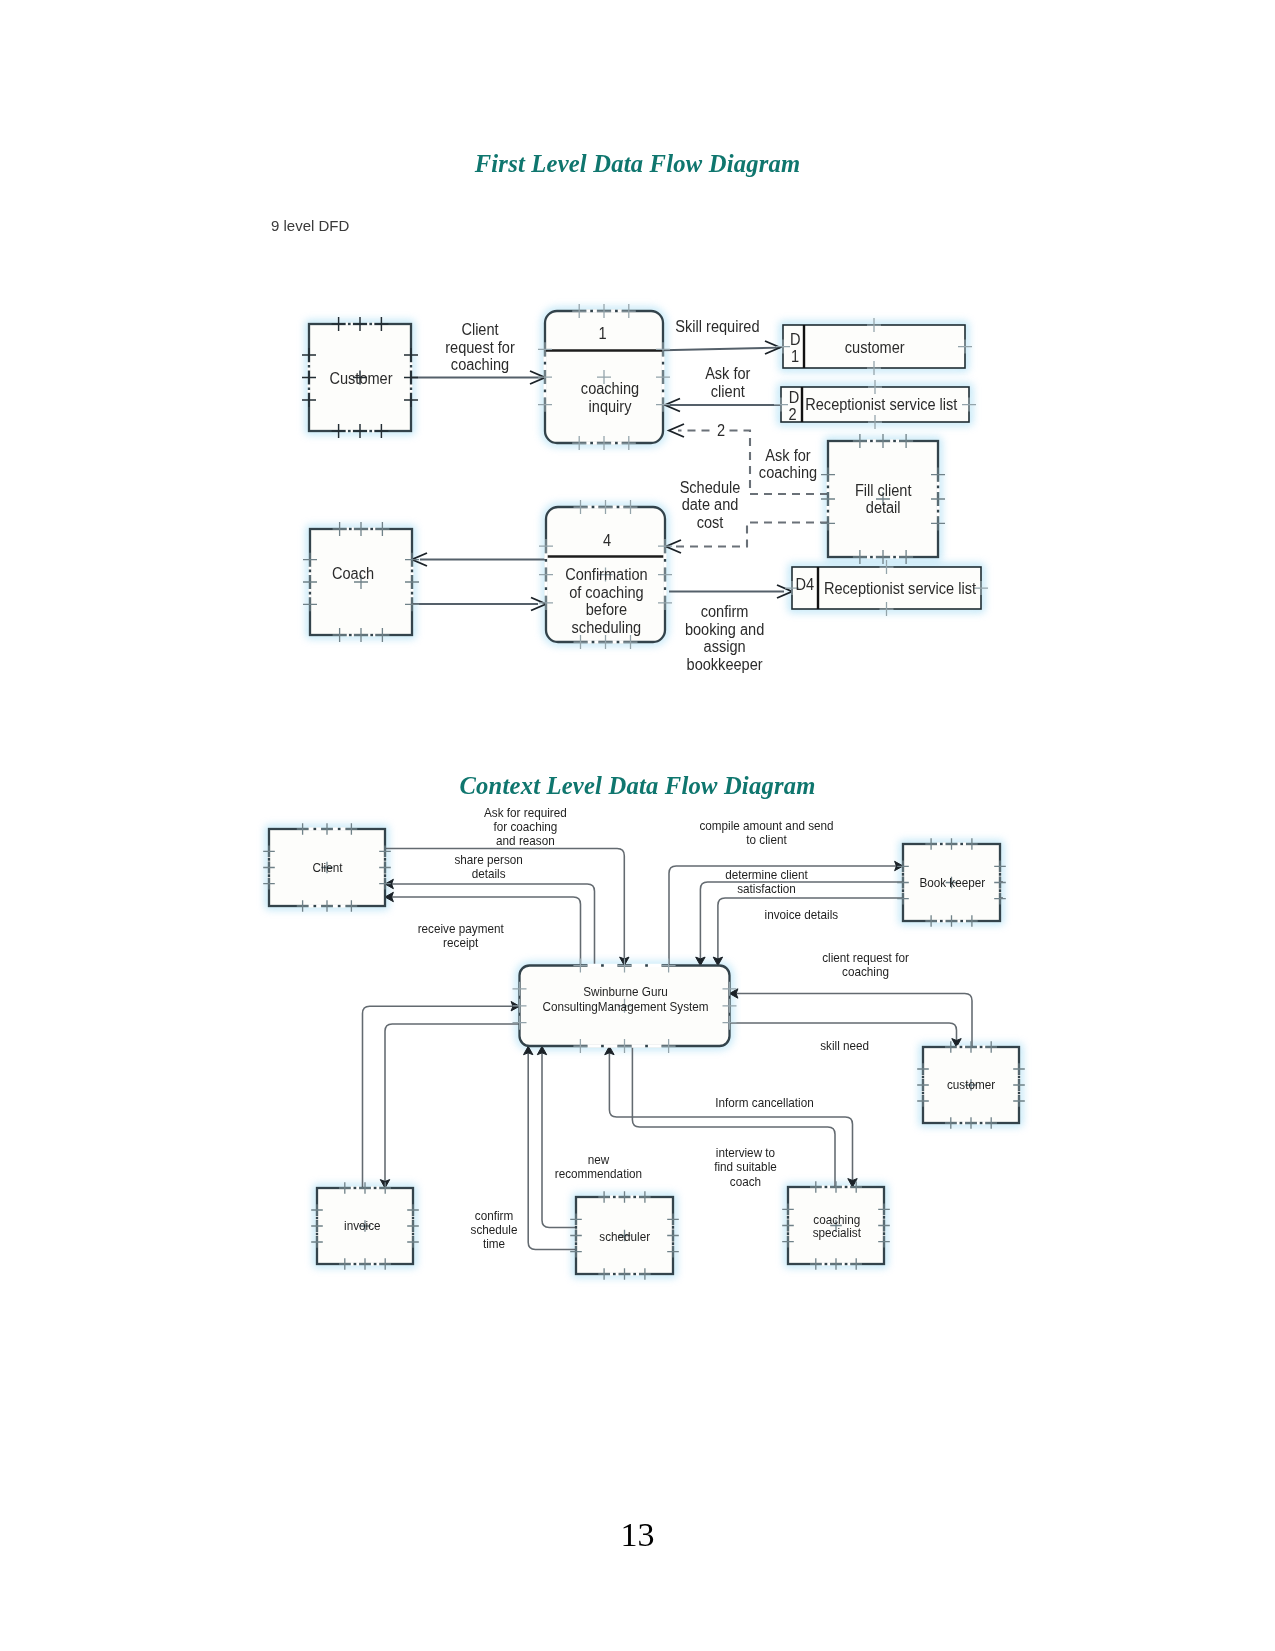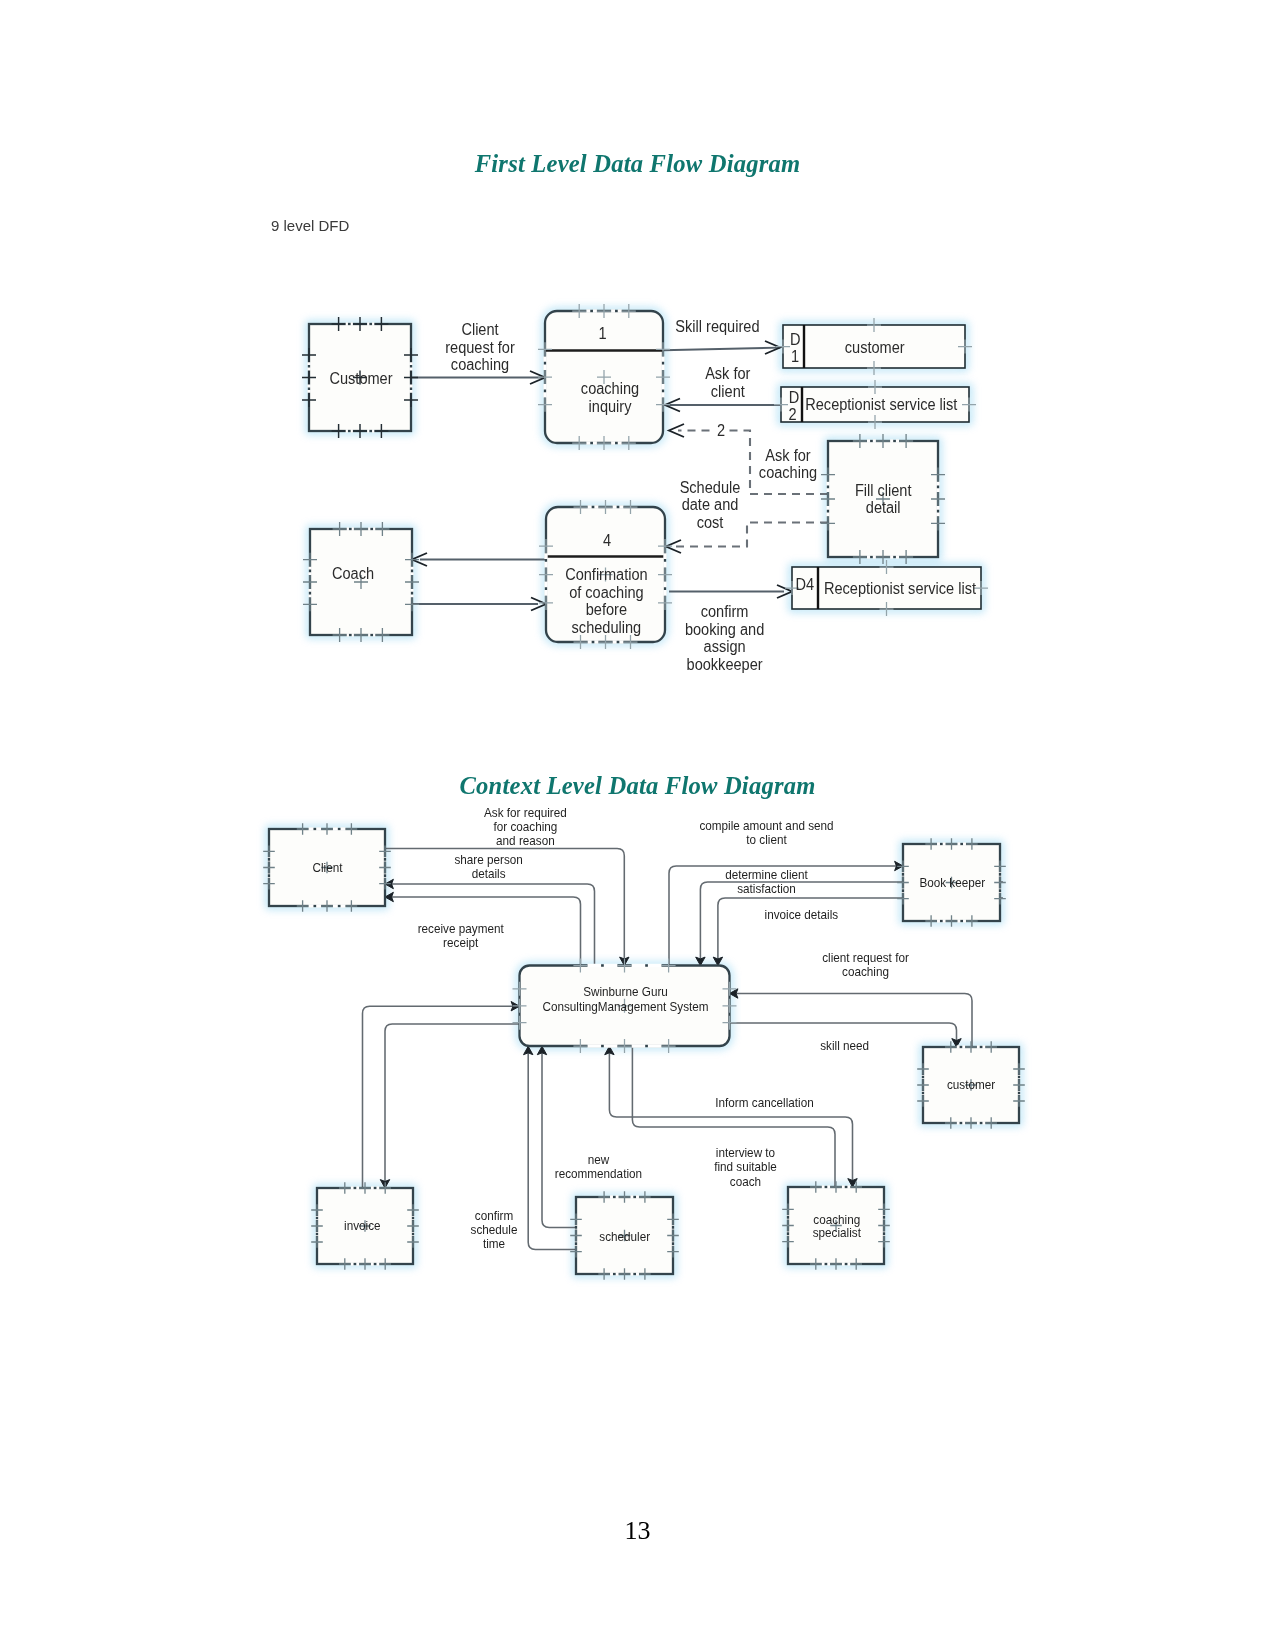--- a/index.html
+++ b/index.html
@@ -7,21 +7,21 @@
   text,div{-webkit-font-smoothing:antialiased;}
   body{width:1275px;height:1651px;position:relative;overflow:hidden;
        font-family:"Liberation Serif",serif;}
   .page{position:absolute;inset:0;background:#fff;}
   .h-title{opacity:.999;position:absolute;width:100%;text-align:center;
       font-family:"Liberation Serif",serif;font-weight:bold;font-style:italic;
       font-size:24.6px;color:#0f766e;letter-spacing:0.2px;}
   .caption{opacity:.999;position:absolute;font-family:"Liberation Sans",sans-serif;
       font-size:15px;color:#3a3a3a;}
   .pagenum{opacity:.999;position:absolute;width:100%;text-align:center;
-      font-family:"Liberation Serif",serif;font-size:26px;color:#000;}
+      font-family:"Liberation Serif",serif;font-size:34px;color:#000;}
 
   .dg{position:absolute;overflow:visible;}
   .glow{fill:none;stroke:#7fcdef;stroke-width:6;opacity:.62;filter:url(#blr);}
   .ebox{fill:#fdfdfb;stroke:#33434b;stroke-width:2.3;}
   .pbox{fill:#fdfdfb;stroke:#33434b;stroke-width:2.3;}
   .edash{fill:none;stroke:#ffffff;stroke-width:3.4;stroke-linecap:butt;}
   .pdiv{stroke:#1d1d1d;stroke-width:2.5;}
   .dsbox{fill:#fdfdfb;stroke:#1f2c33;stroke-width:1.6;}
   .dsdiv{stroke:#111;stroke-width:2.4;}
   .hx{stroke:#222c33;stroke-width:1.45;fill:none;}

